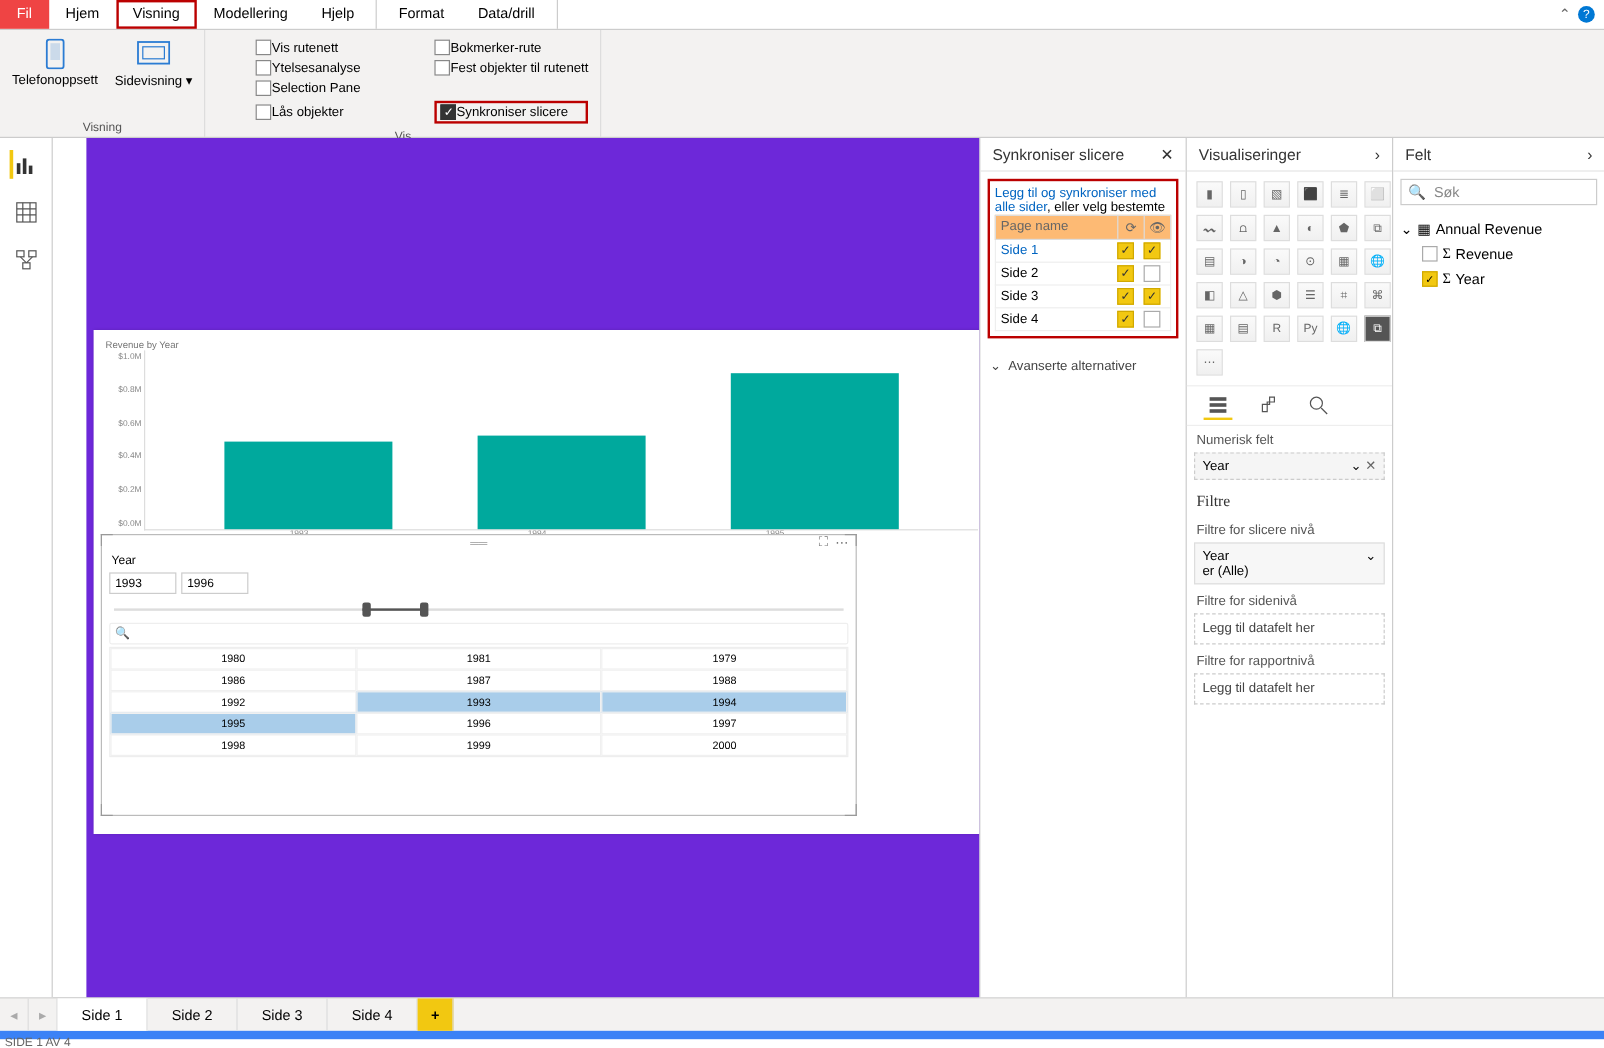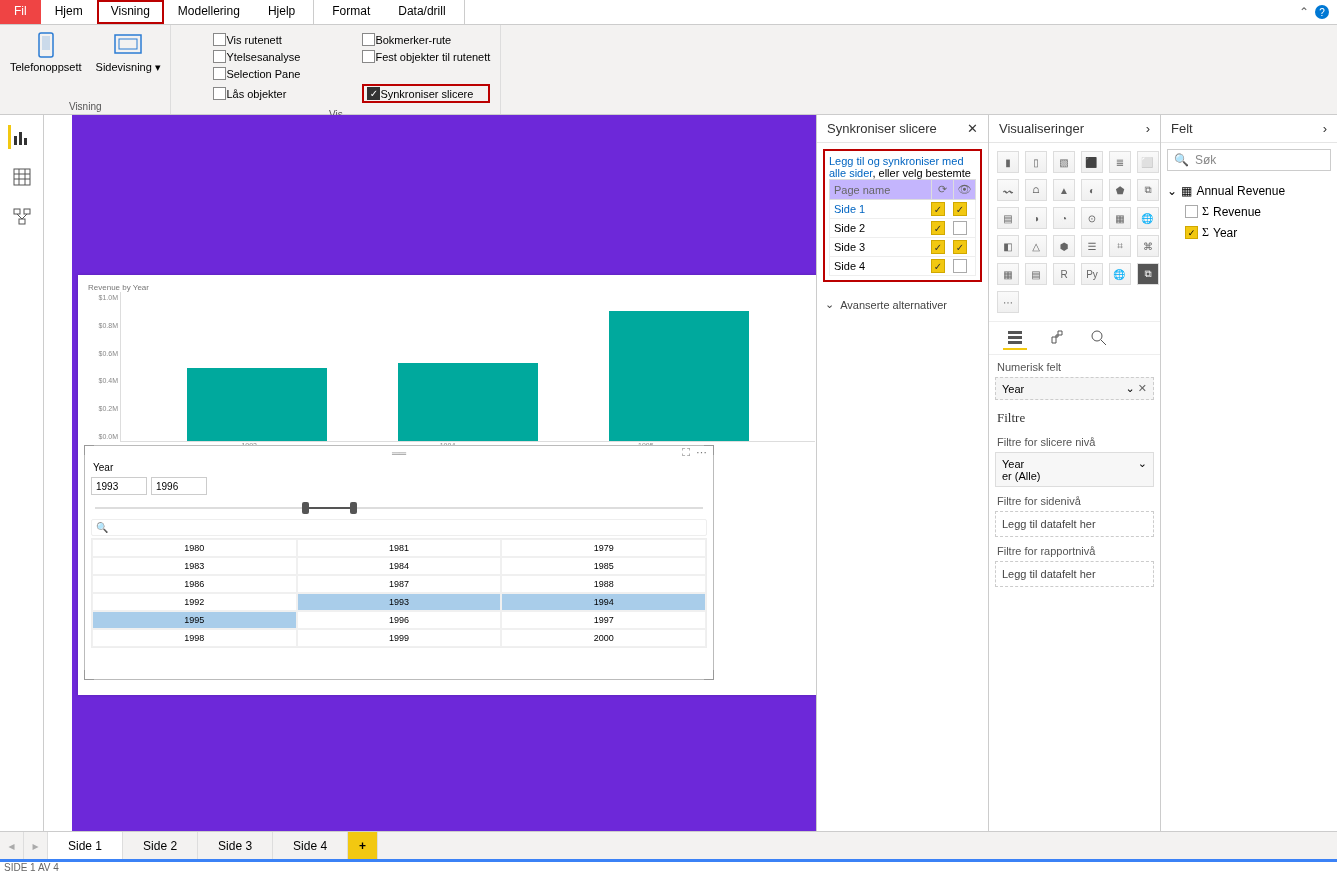--- a/index.html
+++ b/index.html
@@ -68,21 +68,21 @@
 .yearrow { display: flex; }
 .yearcell { flex: 1; text-align: center; font-size: 9px; padding: 3px 0; border: 1px solid #f0f0f0; cursor: pointer; }
 .yearcell.sel { background: #a9cdea; }
 
 
 .pane { border-left: 1px solid #ccc; background: #fff; display: flex; flex-direction: column; }
 .pane-hdr { display: flex; align-items: center; justify-content: space-between; padding: 6px 10px; font-size: 13px; color: #333; border-bottom: 1px solid #e5e5e5; }
 .sync-pane { width: 172px; }
 .sync-box { margin: 6px; border: 2px solid #b00; padding: 4px; font-size: 11px; }
 .sync-box a { color: #0064c1; text-decoration: none; }
-.sync-hdr2 { display: flex; align-items: center; background: #c4b5fd; border: 1px solid #ddd; font-size: 11px; }
+.sync-hdr2 { display: flex; align-items: flex-start; background: #fdba74; border: 1px solid #ddd; font-size: 11px; }
 .sync-hdr2 .ph { flex: 1; padding: 3px 4px; color: #666; }
 .sync-hdr2 .ic { width: 22px; text-align: center; color: #666; border-left: 1px solid #ddd; padding: 3px 0; }
 .sync-row { display: flex; align-items: center; border: 1px solid #eee; border-top: none; padding: 2px 4px; font-size: 11px; }
 .sync-row .pn { flex: 1; }
 .sync-row .pn.blue { color: #0064c1; }
 .ck { width: 14px; height: 14px; border: 1px solid #aaa; margin: 0 4px; display: inline-flex; align-items: center; justify-content: center; font-size: 10px; }
 .ck.on { background: #f2c811; border-color: #d0a800; color: #333; }
 .advopt { padding: 10px 8px; font-size: 11px; color: #444; display: flex; align-items: center; gap: 6px; cursor: pointer; }
 
 
@@ -112,21 +112,21 @@
 .sigma { font-family: serif; font-size: 12px; }
 
 
 .pagetabs { height: 28px; border-top: 1px solid #ccc; background: #f3f2f1; display: flex; align-items: stretch; font-size: 12px; }
 .pagetabs .nav { width: 24px; display: flex; align-items: center; justify-content: center; border-right: 1px solid #ddd; color: #aaa; }
 .ptab { padding: 0 20px; display: flex; align-items: center; border-right: 1px solid #ddd; cursor: pointer; }
 .ptab.active { background: #fff; }
 .ptab.add { background: #f2c811; font-weight: bold; width: 30px; padding: 0; justify-content: center; }
 
 
-.status { height: 14px; font-size: 10px; color: #666; padding: 0 4px; border-top: 3px solid #3b82f6; background: #fff; display: flex; align-items: center; }
+.status { height: 14px; font-size: 10px; color: #666; padding: 0 4px; border-top: 7px solid #3b82f6; background: #fff; display: flex; align-items: center; }
 
 svg { display: block; }
 </style>
 </head>
 <body>
 
 <div class="menubar">
   <div class="menuitem active">Fil</div>
   <div class="menuitem">Hjem</div>
   <div class="menuitem highlight">Visning</div>
@@ -281,25 +281,20 @@
             <div class="trackfill"></div>
           <div class="thumb" style="left:34%"></div>
             <div class="thumb" style="left:42%"></div>
         </div>
         <div class="sl-search">🔍</div>
         <div class="yeargrid" id="yeargrid">
             <div class="yearrow">
               <div class="yearcell">1980</div>
               <div class="yearcell">1981</div>
               <div class="yearcell">1979</div>
-            </div>
-            <div class="yearrow">
-              <div class="yearcell">1983</div>
-              <div class="yearcell">1984</div>
-              <div class="yearcell">1985</div>
             </div>
             <div class="yearrow">
               <div class="yearcell">1986</div>
               <div class="yearcell">1987</div>
               <div class="yearcell">1988</div>
             </div>
             <div class="yearrow">
               <div class="yearcell">1992</div>
               <div class="yearcell sel">1993</div>
               <div class="yearcell sel">1994</div>

